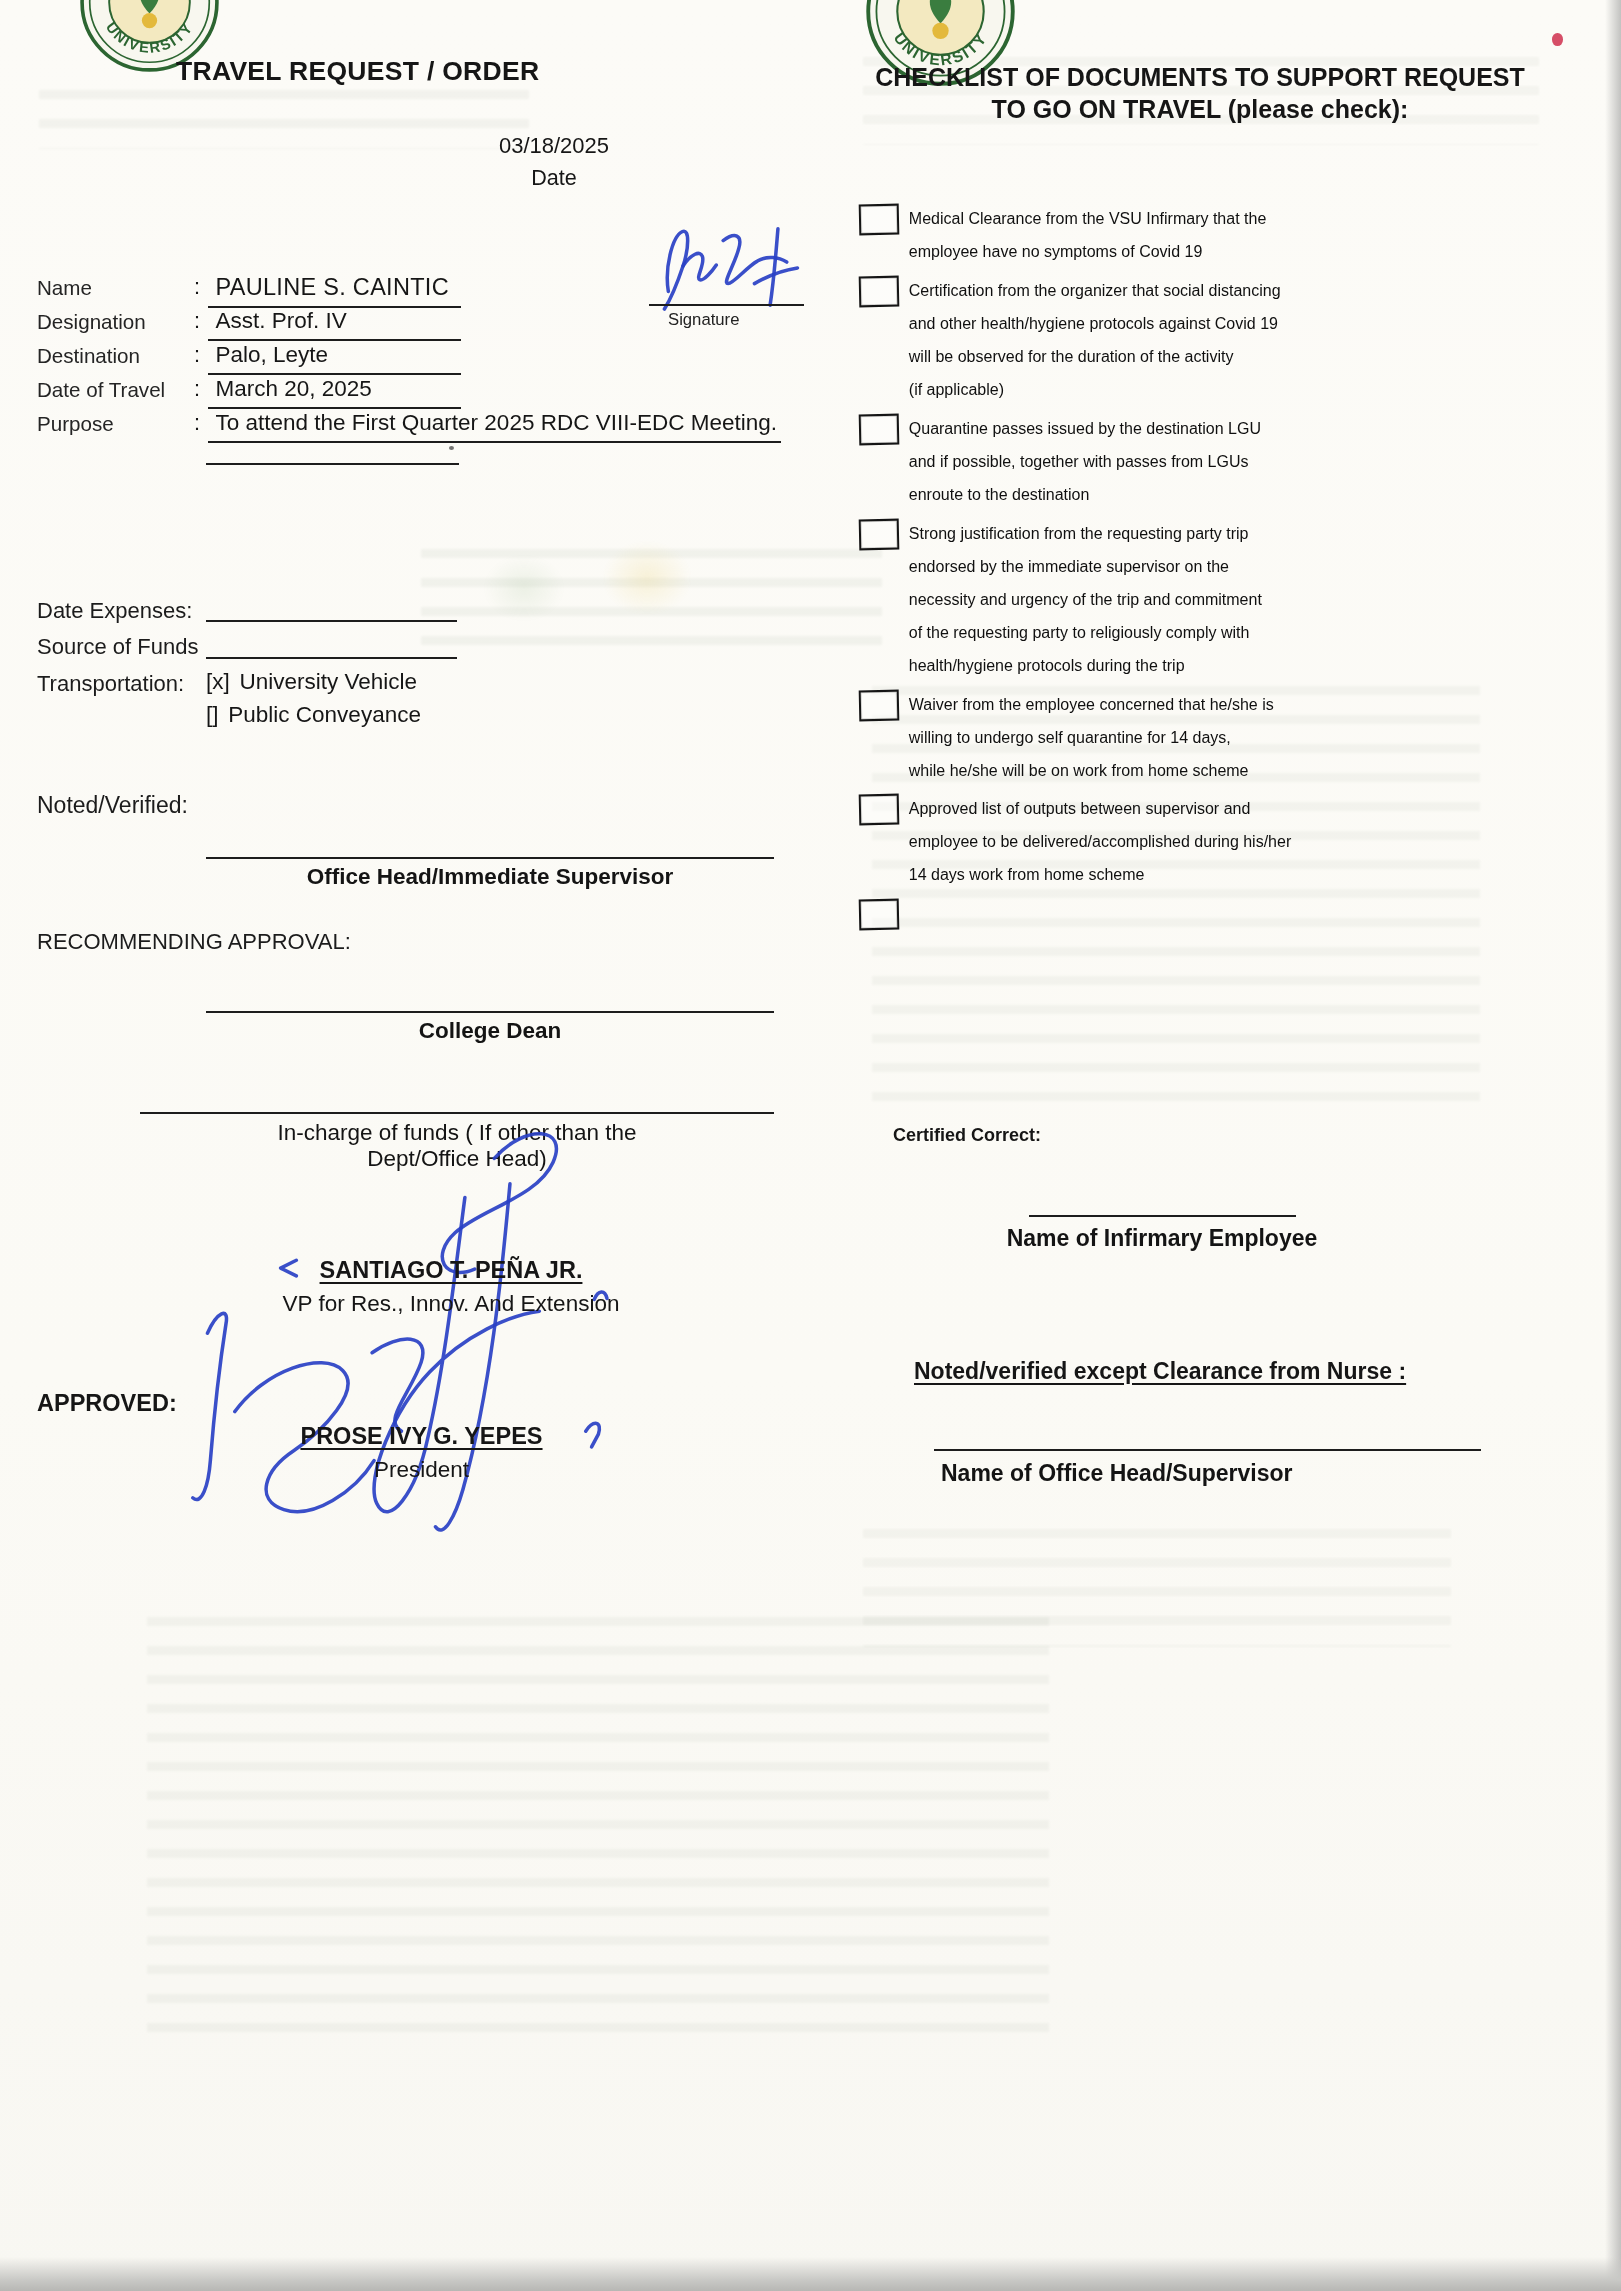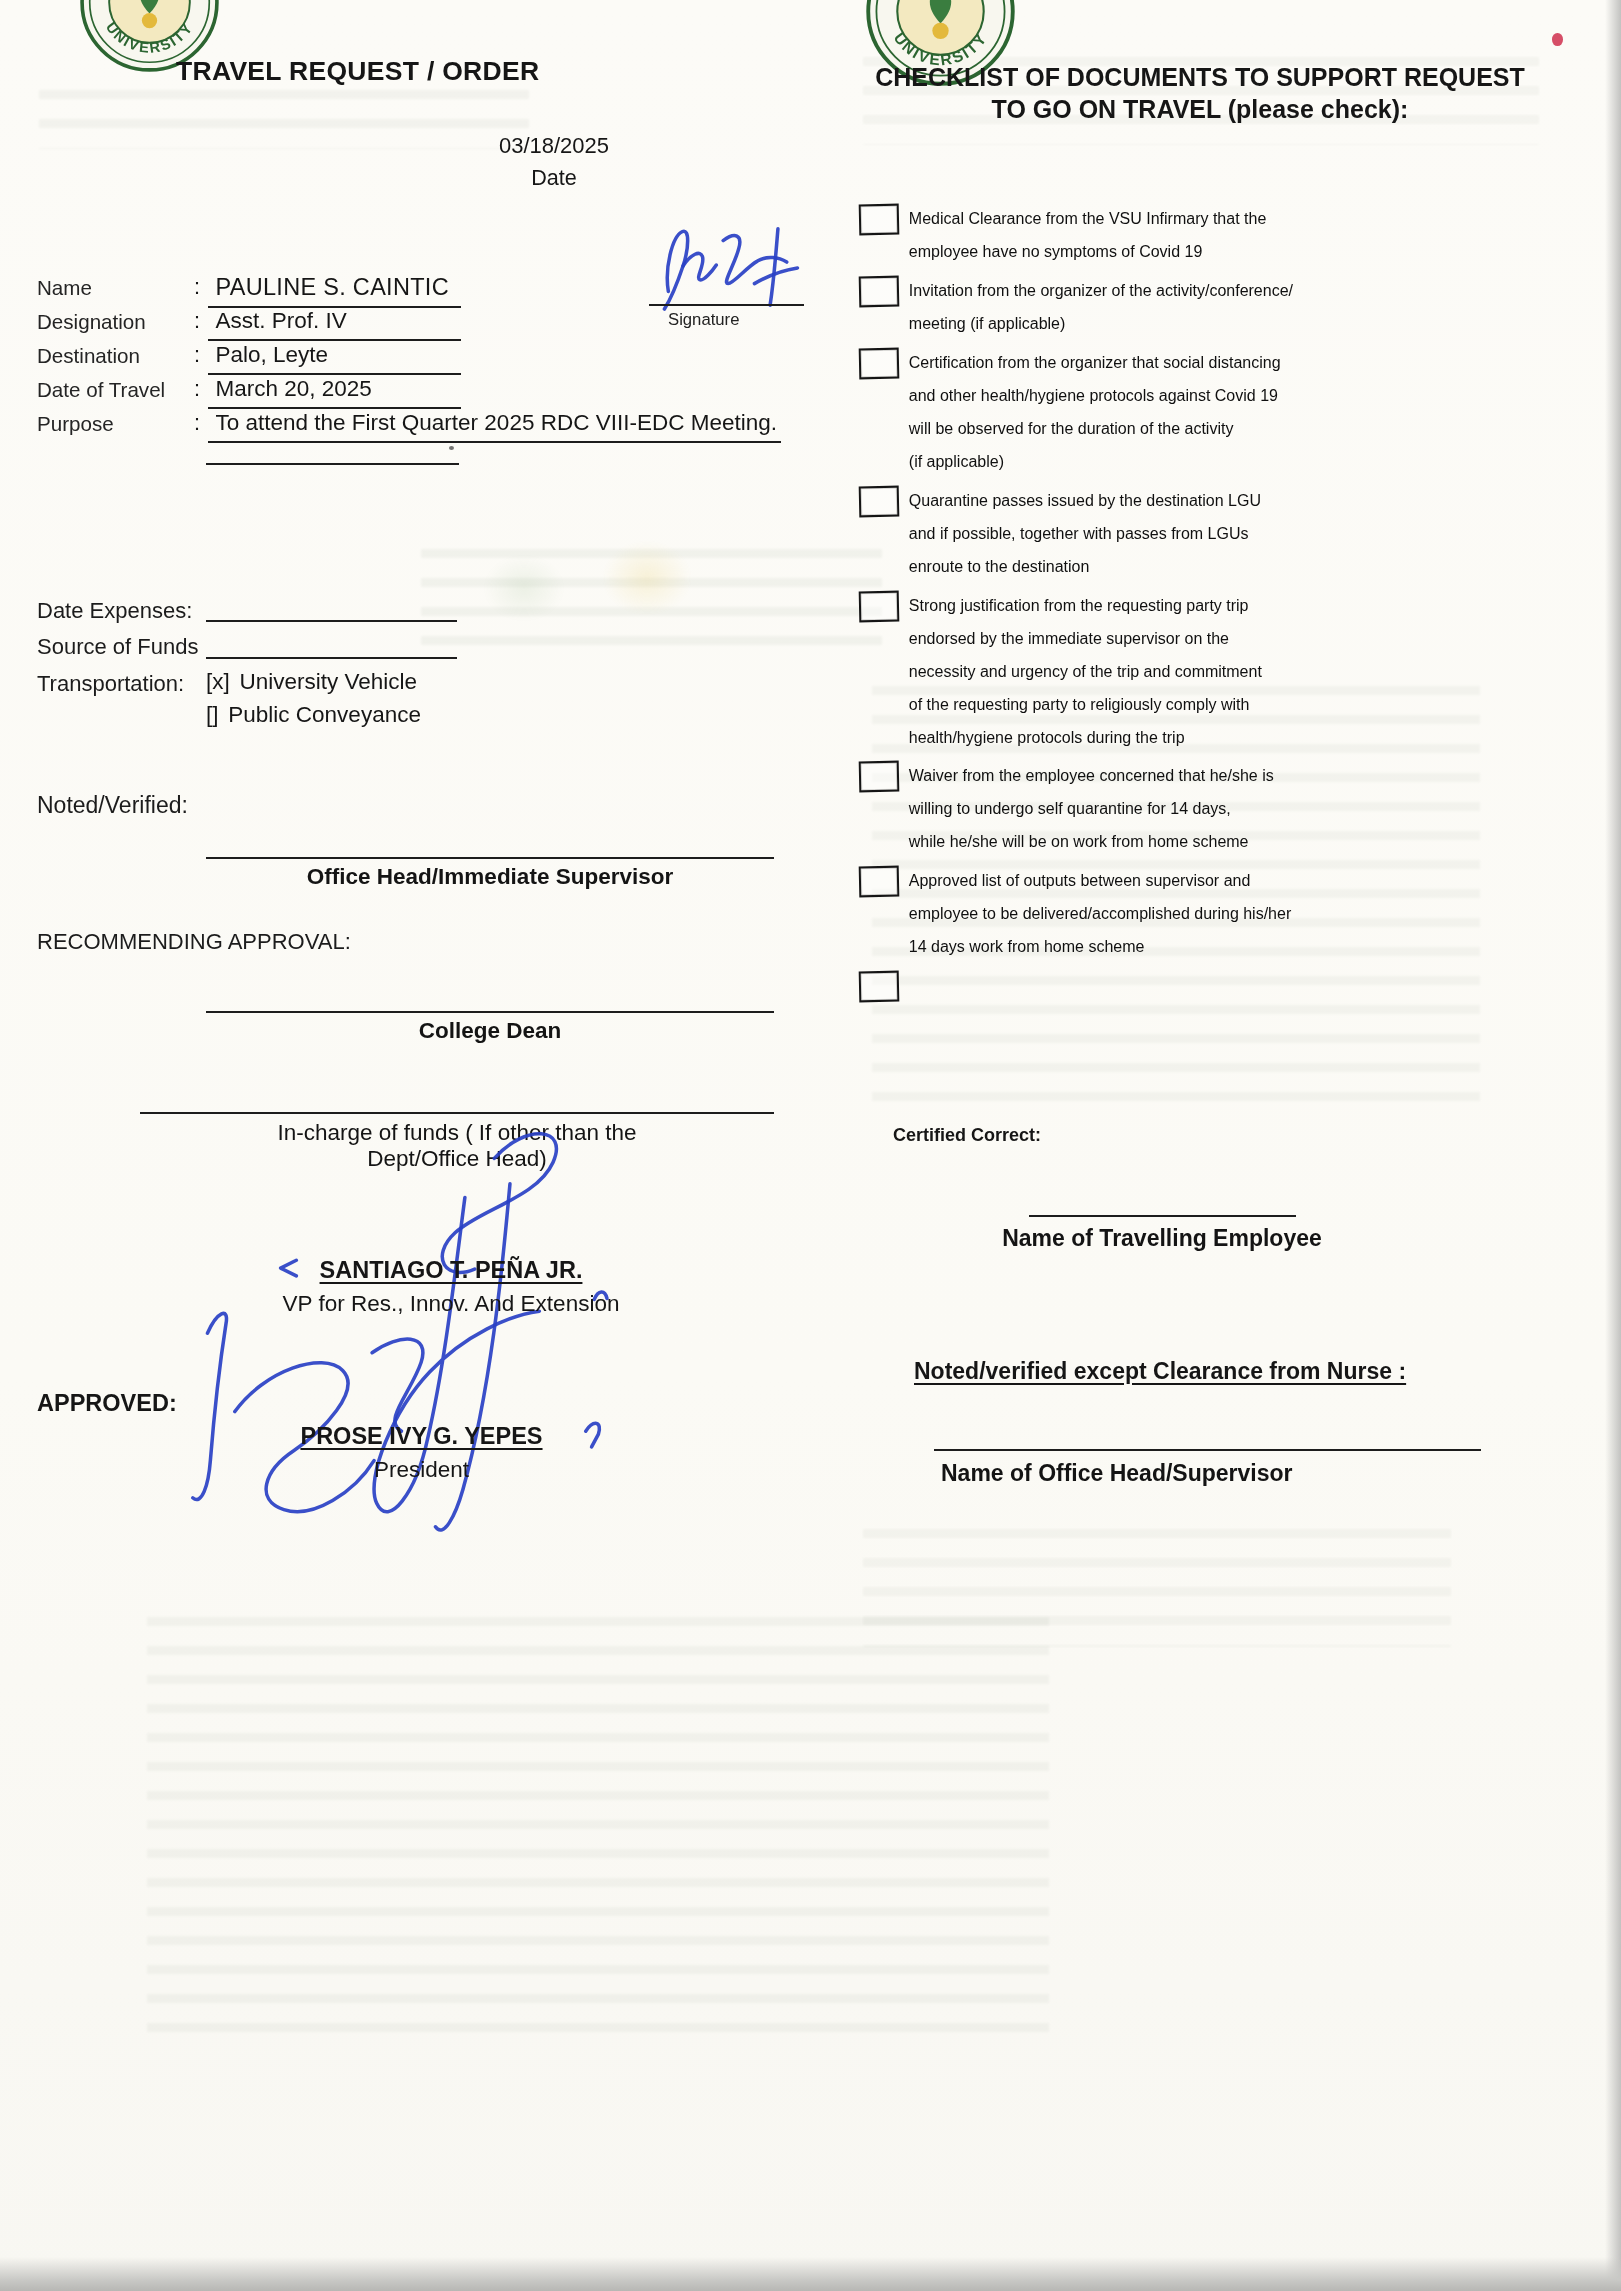--- a/index.html
+++ b/index.html
@@ -242,25 +242,20 @@
   </div>
 
   <div class="checklist" id="checklist-items">
       <div class="check-item">
     <span class="checkbox"></span>
     <span class="check-text">Medical Clearance from the VSU Infirmary that the
 employee have no symptoms of Covid 19</span>
   </div>
       <div class="check-item">
     <span class="checkbox"></span>
-    <span class="check-text">Invitation from the organizer of the activity/conference/
-meeting (if applicable)</span>
-  </div>
-      <div class="check-item">
-    <span class="checkbox"></span>
     <span class="check-text">Certification from the organizer that social distancing
 and other health/hygiene protocols against Covid 19
 will be observed for the duration of the activity
  (if applicable)</span>
   </div>
       <div class="check-item">
     <span class="checkbox"></span>
     <span class="check-text">Quarantine passes issued by the destination LGU
 and if possible, together with passes from LGUs
 enroute to the destination</span>
@@ -285,20 +280,20 @@
 employee to be delivered/accomplished during his/her
 14 days work from home scheme</span>
   </div>
       <div class="check-item">
     <span class="checkbox"></span>
   </div>
     </div>
 
   <div class="certified">Certified Correct:</div>
   <div class="hline" style="left:1029px;top:1215px;width:267px;"></div>
-  <div class="caption" style="left:956px;top:1225px;width:412px;font-size:23px;">Name of Travelling Employee</div>
+  <div class="caption" style="left:956px;top:1225px;width:412px;font-size:23px;">Name of Infirmary Employee</div>
 
   <div class="noted-except">Noted/verified except Clearance from Nurse :</div>
   <div class="hline thick" style="left:934px;top:1449px;width:547px;"></div>
   <div class="caption" style="left:941px;top:1460px;width:451px;text-align:left;font-size:23px;">Name of Office Head/Supervisor</div>
 
 </div>
 
 
 </body></html>

